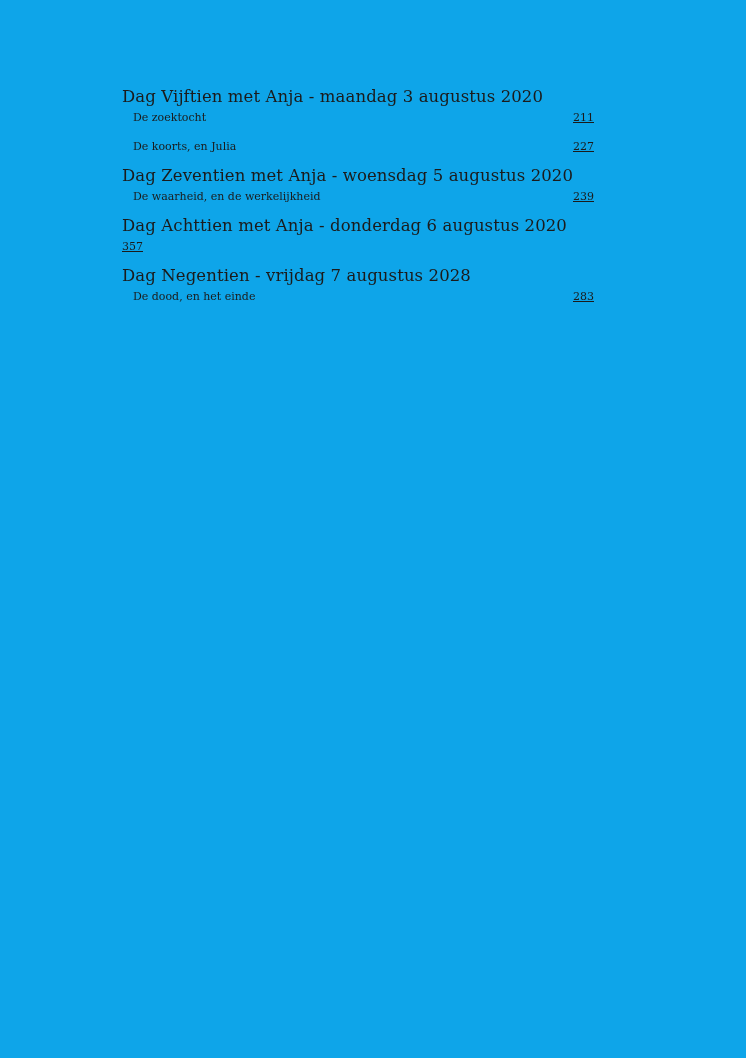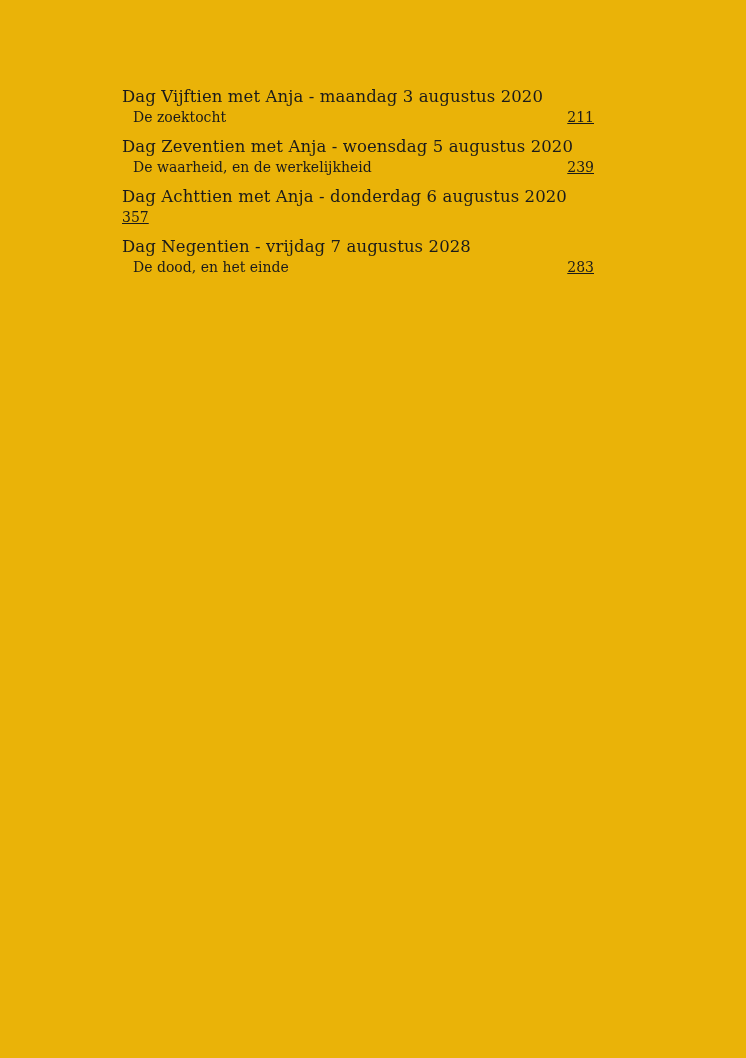--- a/index.html
+++ b/index.html
@@ -8,42 +8,42 @@
     height: 1058px;
     background: #ffffff;
     font-family: "DejaVu Serif", "Liberation Serif", serif;
     color: #1b1b1b;
     overflow: hidden;
   }
   .page {
     position: relative;
     width: 746px;
     height: 1058px;
-    background: #eab308;
+    background: #0ea5e9;
   }
   .toc {
     position: absolute;
     left: 122px;
     top: 86px;
     width: 472px; 
   }
   .toc-entry {
     margin-bottom: 8px;
   }
   .toc-title {
     font-size: 16.5px;
     line-height: 21px;
     letter-spacing: 0.1px;
     white-space: nowrap;
   }
   .toc-subrow {
     display: flex;
     justify-content: space-between;
     align-items: flex-start;
-    font-size: 14px;
+    font-size: 11px;
     line-height: 21px;
   }
   .toc-subtitle {
     padding-left: 11px;
     white-space: nowrap;
   }
   .toc-pagenum {
     text-align: right;
     font-variant-numeric: oldstyle-nums;
     text-decoration: underline;
@@ -57,20 +57,24 @@
 
     <div class="toc-entry">
       <div class="toc-title">Dag Vijftien met Anja - maandag 3 augustus 2020</div>
       <div class="toc-subrow">
         <span class="toc-subtitle">De zoektocht</span>
         <span class="toc-pagenum">211</span>
       </div>
     </div>
 
     <div class="toc-entry">
+      <div class="toc-subrow">
+        <span class="toc-subtitle">De koorts, en Julia</span>
+        <span class="toc-pagenum">227</span>
+      </div>
     </div>
 
     <div class="toc-entry">
       <div class="toc-title">Dag Zeventien met Anja - woensdag 5 augustus 2020</div>
       <div class="toc-subrow">
         <span class="toc-subtitle">De waarheid, en de werkelijkheid</span>
         <span class="toc-pagenum">239</span>
       </div>
     </div>
 

